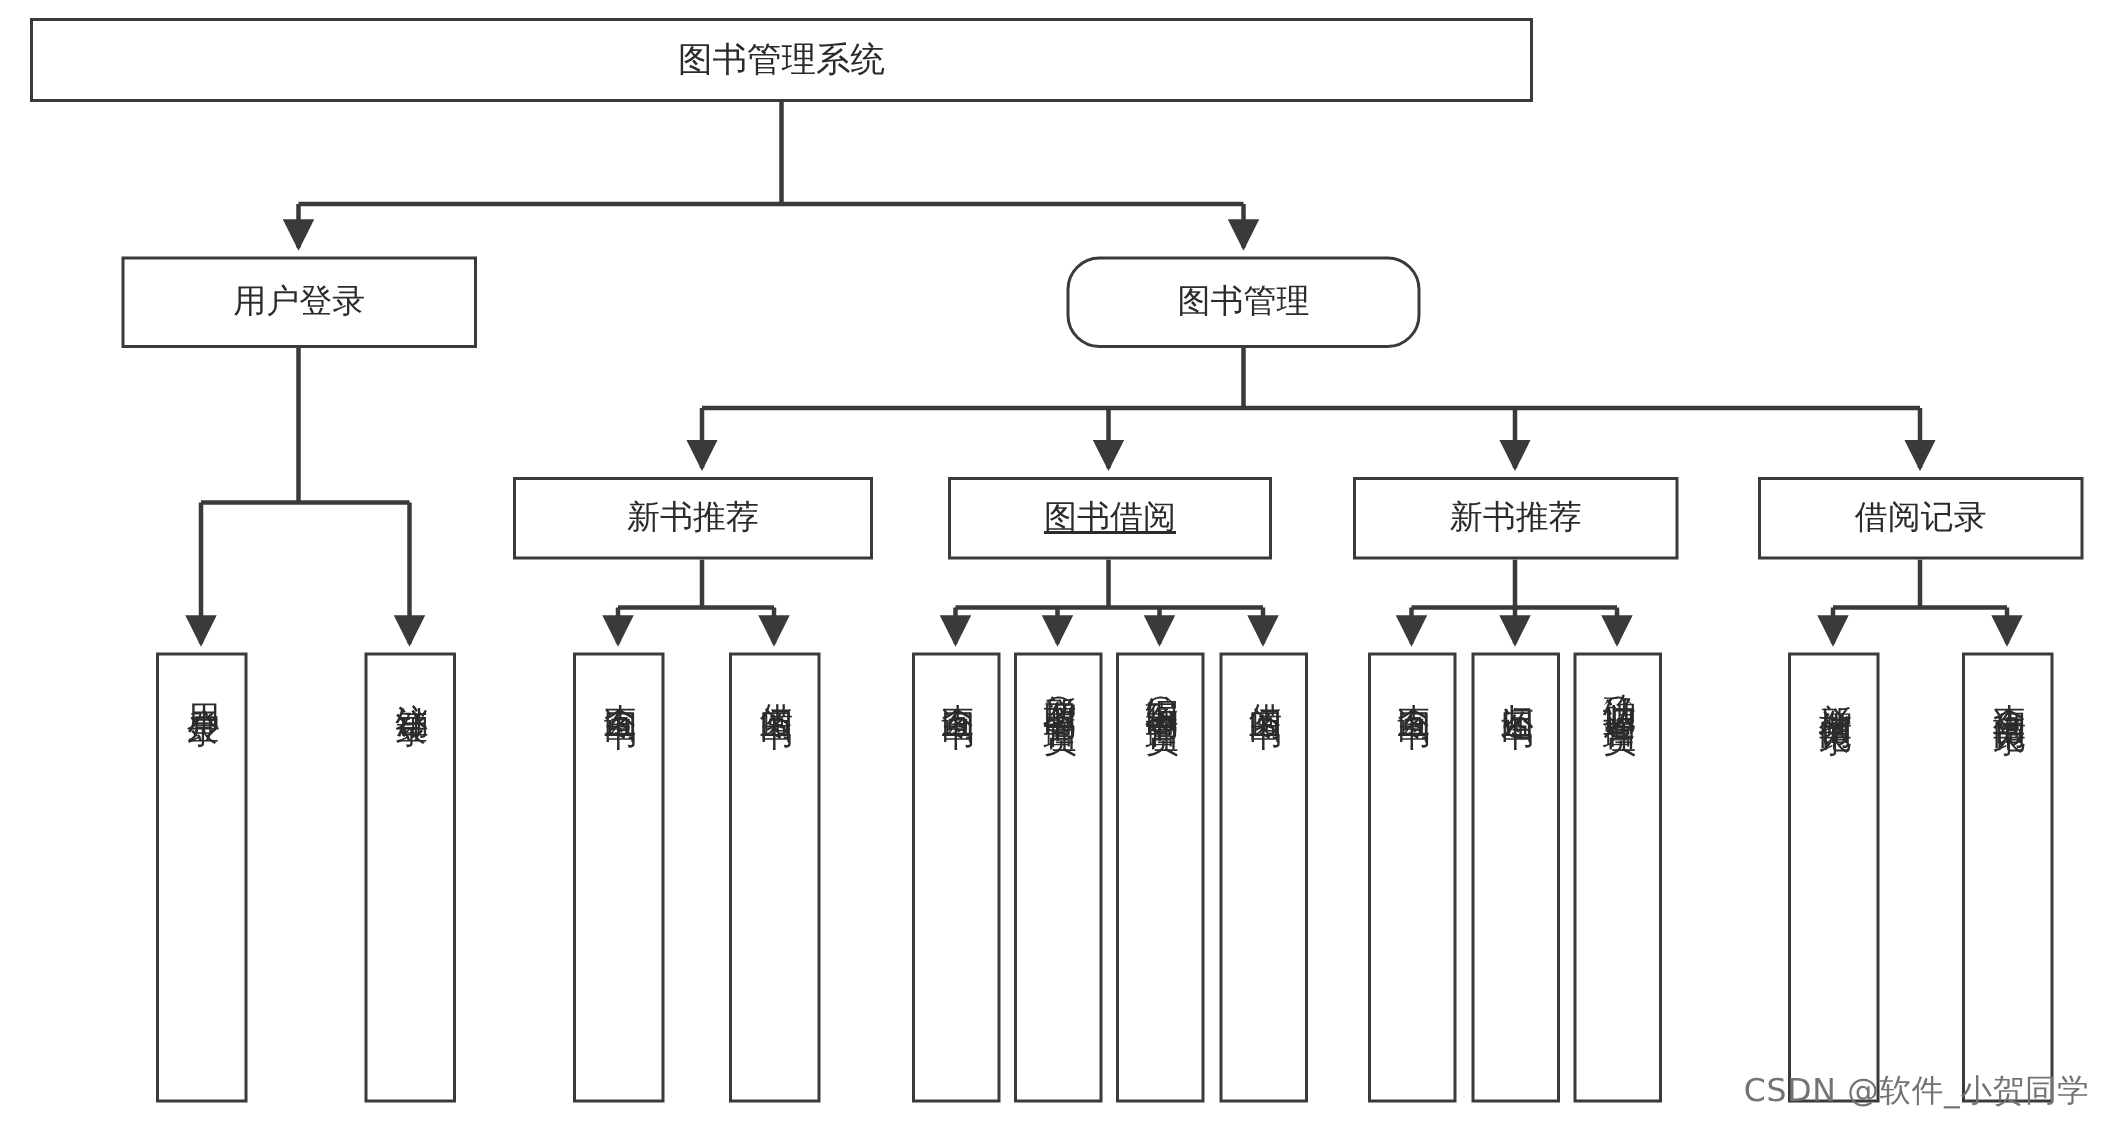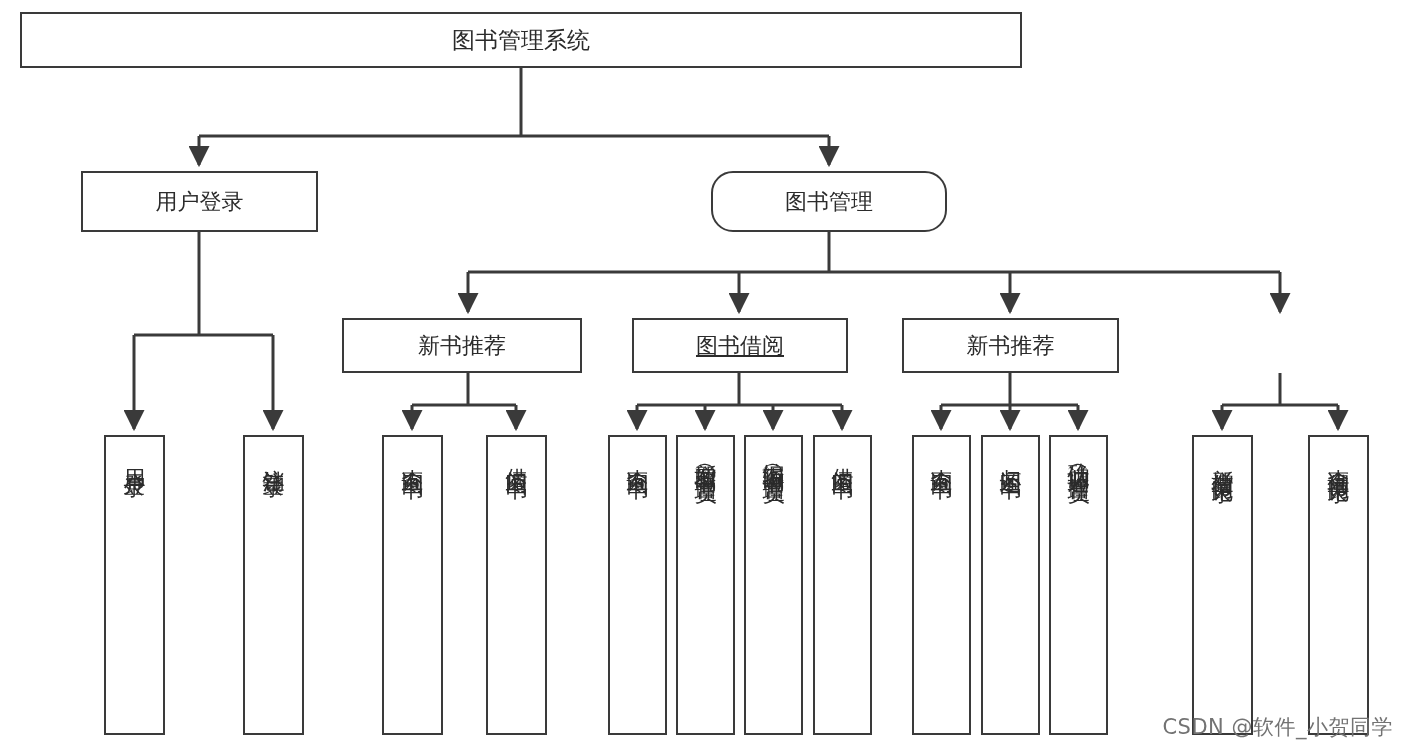--- a/index.html
+++ b/index.html
@@ -158,20 +158,23 @@
 
   <div class="node n-l2" style="left:342px; width:240px;">
     <span class="lbl">新书推荐</span>
   </div>
   <div class="node n-l2" style="left:632px; width:216px;text-decoration:underline;">
     <span class="lbl">图书借阅</span>
   </div>
   <div class="node n-l2" style="left:902px; width:217px;">
     <span class="lbl">新书推荐</span>
   </div>
+  <div class="node n-l2" style="left:1172px; width:217px;">
+    <span class="lbl">借阅记录</span>
+  </div>
 
   <div class="node leaf" style="left:104px; width:61px;">
     <span class="lbl">用户登录</span>
   </div>
   <div class="node leaf" style="left:243px; width:61px;">
     <span class="lbl">注销登录</span>
   </div>
 
   <div class="node leaf" style="left:382px; width:61px;">
     <span class="lbl">查询图书</span>

